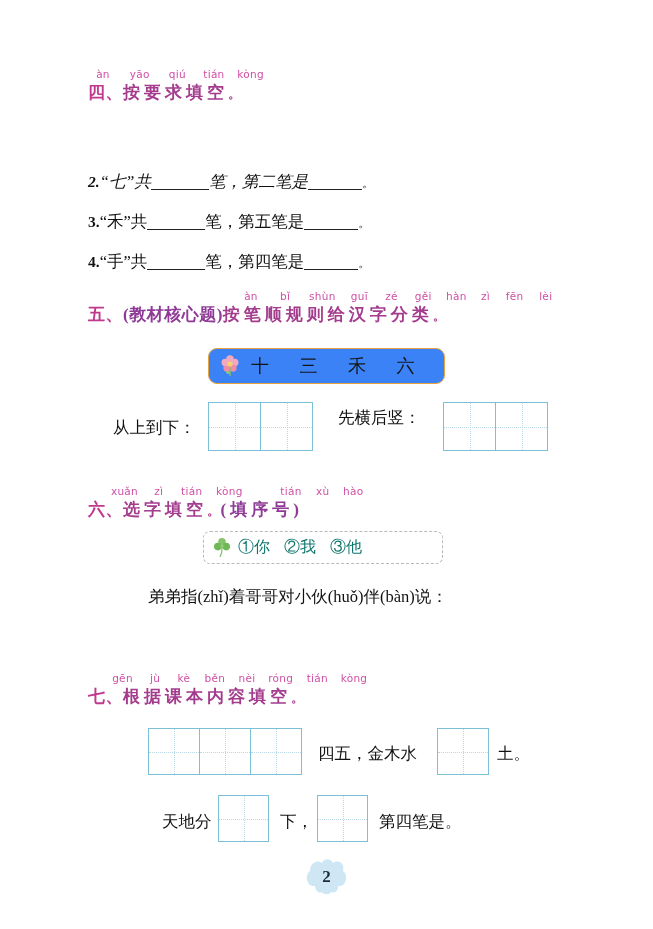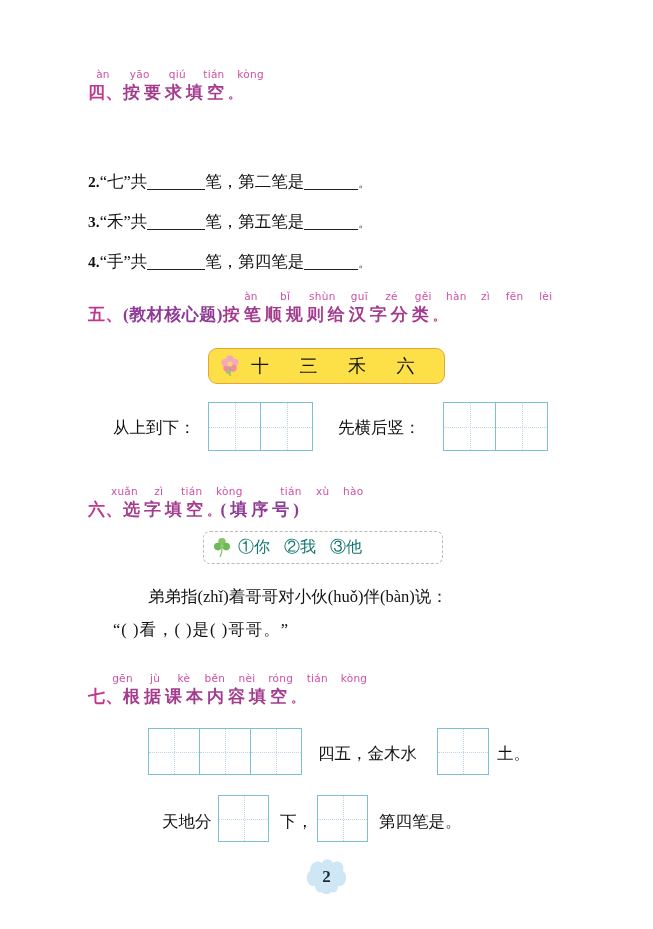--- a/index.html
+++ b/index.html
@@ -77,21 +77,21 @@
   .b-long { width: 138px; }
   .b-mid  { width: 58px; }
   .b-short{ width: 54px; }
   .ju { font-size: 12px; color: #333; }
 
   
   .wordbank {
     position: absolute;
     border: 1.5px solid #e8a33d;
     border-radius: 9px;
-    background: #fde047;
+    background: #3b82f6;
     box-sizing: border-box;
     display: flex;
     align-items: center;
   }
   .wordbank .flower {
     position: relative;
     width: 22px;
     height: 22px;
     margin-left: 10px;
     margin-right: 4px;
@@ -201,21 +201,21 @@
       <span class="pw" style="width:32px">qiú</span>
       <span class="pw" style="width:34px">tián</span>
       <span class="pw" style="width:32px">kòng</span>
     </div>
     <div class="han-row">
       <span class="num">四、</span><span class="sp">按</span><span class="sp">要</span><span class="sp">求</span><span class="sp">填</span><span class="sp">空</span><span class="period">。</span>
     </div>
   </div>
 
 
-  <div class="q" style="top:171px;">
+  <div class="q" style="top:171px;font-style:italic;">
     <span class="qn">2.</span><span>“七”共</span><span class="blank b-mid"></span><span>笔，第二笔是</span><span class="blank b-short"></span><span class="ju">。</span>
   </div>
 
   <div class="q" style="top:211px;">
     <span class="qn">3.</span><span>“禾”共</span><span class="blank b-mid"></span><span>笔，第五笔是</span><span class="blank b-short"></span><span class="ju">。</span>
   </div>
 
   <div class="q" style="top:251px;">
     <span class="qn">4.</span><span>“手”共</span><span class="blank b-mid"></span><span>笔，第四笔是</span><span class="blank b-short"></span><span class="ju">。</span>
   </div>
@@ -255,21 +255,21 @@
     </span>
     <span class="chars">十 三 禾 六</span>
   </div>
 
   <div class="txt" style="left:113px; top:417px;">从上到下：</div>
   <div class="grid" style="left:208px; top:402px;">
     <span class="cell" style="width:53px; height:49px;"></span>
     <span class="cell" style="width:53px; height:49px;"></span>
   </div>
 
-  <div class="txt" style="left:338px; top:417px;">先横后竖：</div>
+  <div class="txt" style="left:338px; top:407px;">先横后竖：</div>
   <div class="grid" style="left:443px; top:402px;">
     <span class="cell" style="width:53px; height:49px;"></span>
     <span class="cell" style="width:53px; height:49px;"></span>
   </div>
 
   <div class="sec-head" style="top:485px;">
     <div class="pinyin-row" style="left:18px;">
       <span class="pw" style="width:37px">xuǎn</span>
       <span class="pw" style="width:24px">zì</span>
       <span class="pw" style="width:35px">tián</span>
@@ -294,21 +294,20 @@
           <circle cx="4.2" cy="0.6" r="3.8" fill="#6fb857"></circle>
           <circle cx="0" cy="0" r="1.8" fill="#8ecb72"></circle>
         </g>
         <path d="M10 9 C10.5 13, 9.5 16, 8 19" stroke="#7cbd62" stroke-width="1.2" fill="none"></path>
       </svg>
     </span>
     <span class="opts"><span>①你</span><span class="gap"></span><span>②我</span><span class="gap"></span><span>③他</span></span>
   </div>
 
   <div class="txt" style="left:148px; top:586px;">弟弟指(zhǐ)着哥哥对小伙(huǒ)伴(bàn)说：</div>
-  <div class="txt" style="left:113px; top:619px; letter-spacing:1px;">“(        )看，(        )是(        )哥哥。”</div>
 
   <div class="sec-head" style="top:672px;">
     <div class="pinyin-row" style="left:18px;">
       <span class="pw" style="width:33px">gēn</span>
       <span class="pw" style="width:25px">jù</span>
       <span class="pw" style="width:25px">kè</span>
       <span class="pw" style="width:30px">běn</span>
       <span class="pw" style="width:27px">nèi</span>
       <span class="pw" style="width:33px">róng</span>
       <span class="pw" style="width:33px">tián</span>

